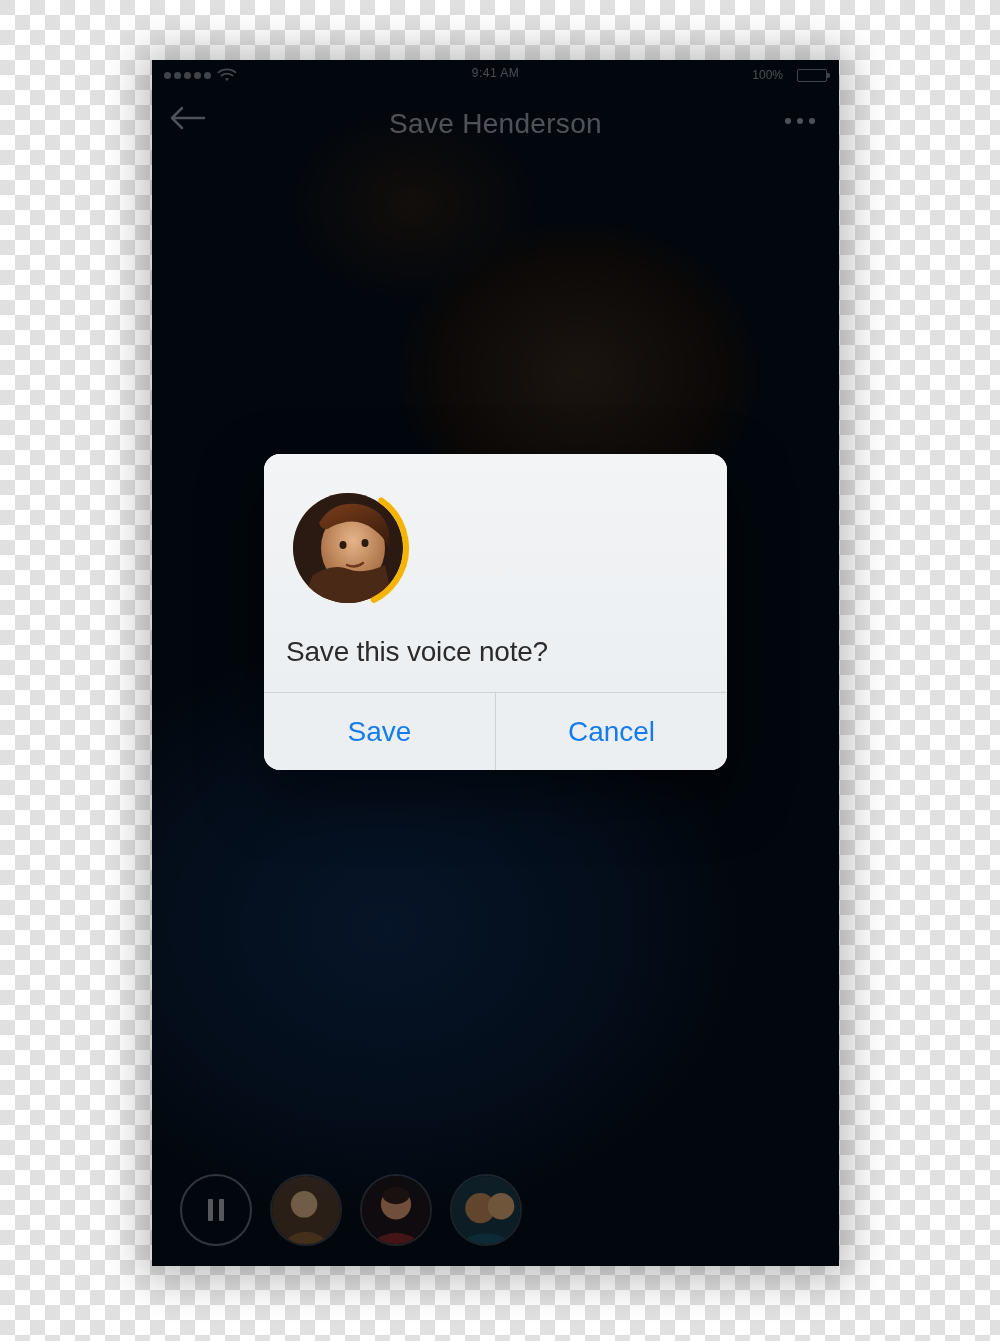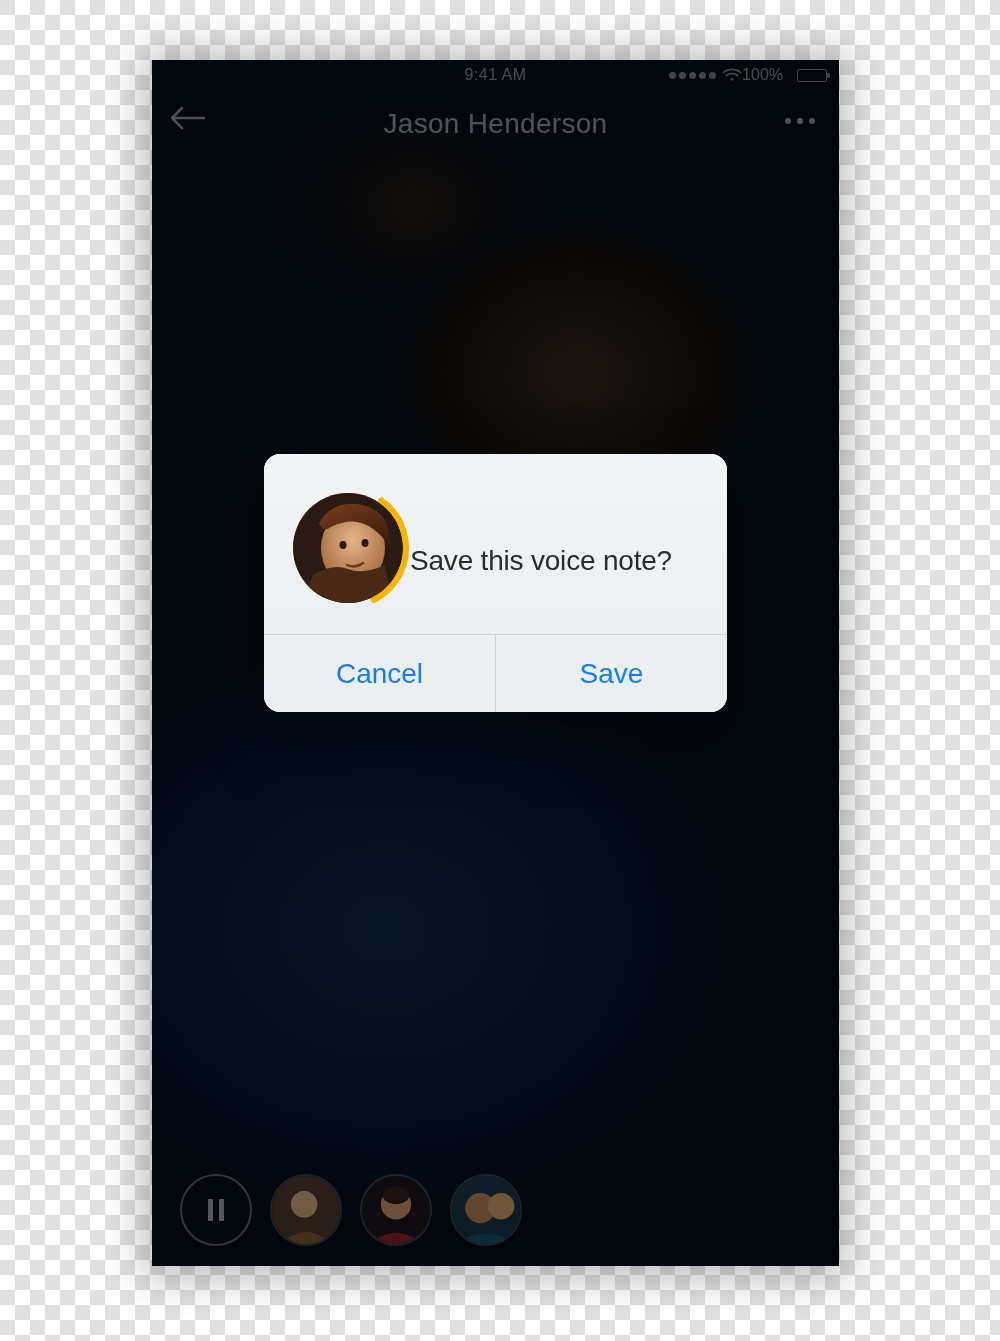--- a/index.html
+++ b/index.html
@@ -53,23 +53,23 @@
       background: rgba(0,0,0,0.55);
     }
 
     
     .status-bar {
       position: absolute;
       top: 0; left: 0; right: 0;
       height: 30px;
       display: flex;
       align-items: center;
-      justify-content: flex-end;
+      justify-content: space-between;
       padding: 0 12px;
-      font-size: 16px;
+      font-size: 12px;
       color: rgba(255,255,255,0.50);
     }
     .status-left { display: flex; align-items: center; gap: 6px; }
     .status-dots { display: inline-flex; gap: 3px; }
     .status-dots span {
       width: 7px; height: 7px; border-radius: 50%;
       background: rgba(255,255,255,0.45);
     }
     .wifi-icon svg { display:block; }
     .status-center {
@@ -123,21 +123,21 @@
       left: 112px; right: 112px;
       top: 394px;
       background: #eef0f2;
       border-radius: 16px;
       overflow: hidden;
       box-shadow: 0 24px 60px rgba(0,0,0,0.5);
       color: #222;
     }
     .modal-body {
       padding: 32px 22px 24px;
-      display: flex; flex-direction: row; align-items: center;
+      display: flex; flex-direction: column; align-items: flex-start;
       background: linear-gradient(180deg, #f2f4f6 0%, #eceff1 100%);
     }
     .avatar-wrap {
       width: 124px; height: 124px;
       position: relative;
       display: flex; align-items: center; justify-content: center;
     }
     .avatar-ring {
       position: absolute; inset: 0;
     }
@@ -231,21 +231,21 @@
       <span class="battery"><span class="battery-fill"></span></span>
     </div>
   </div>
 
   <div class="back-arrow dim">
     <svg width="36" height="24" viewBox="0 0 36 24" fill="none">
       <path d="M12 2 L2 12 L12 22 M2 12 H34" stroke-width="2.5" stroke-linecap="round" stroke-linejoin="round"></path>
     </svg>
   </div>
   <div class="nav-bar dim">
-    <div class="nav-title">Jason Henderson</div>
+    <div class="nav-title">Save Henderson</div>
   </div>
   <div class="more-dots dim">
     <span></span>
       <span></span>
       <span></span>
   </div>
 
   <div class="modal">
     <div class="modal-body">
       <div class="avatar-wrap">
@@ -272,22 +272,22 @@
             <path d="M20 82 Q40 70 55 76 Q70 82 92 72 L100 110 L8 110 Z" fill="#4a2a16"></path>
             <ellipse cx="50" cy="52" rx="3.5" ry="4" fill="#2b1a10"></ellipse>
             <ellipse cx="72" cy="50" rx="3.5" ry="4" fill="#2b1a10"></ellipse>
             <path d="M54 72 Q62 76 70 70" stroke="#6b3a1e" stroke-width="2.5" fill="none" stroke-linecap="round"></path>
           </svg>
         </div>
       </div>
       <div class="modal-message">Save this voice note?</div>
     </div>
     <div class="modal-actions">
+      <button>Save</button>
       <button>Cancel</button>
-      <button>Save</button>
     </div>
   </div>
 
   <div class="bottom-strip dim">
     <div class="pause-btn">
       <span class="bars">
           <span></span>
           <span></span>
         </span>
     </div>

